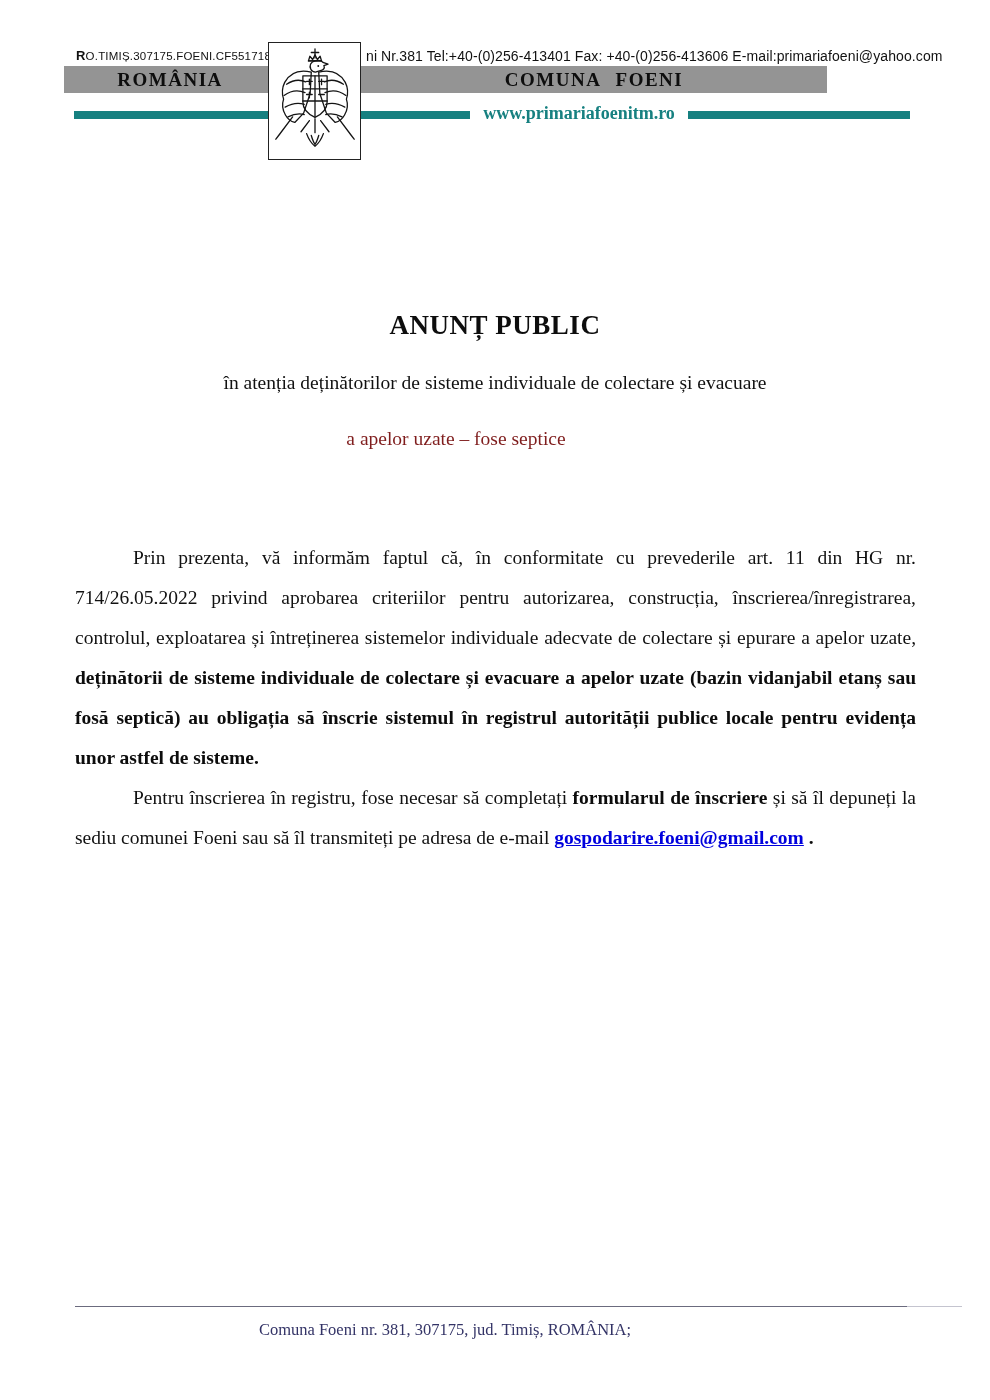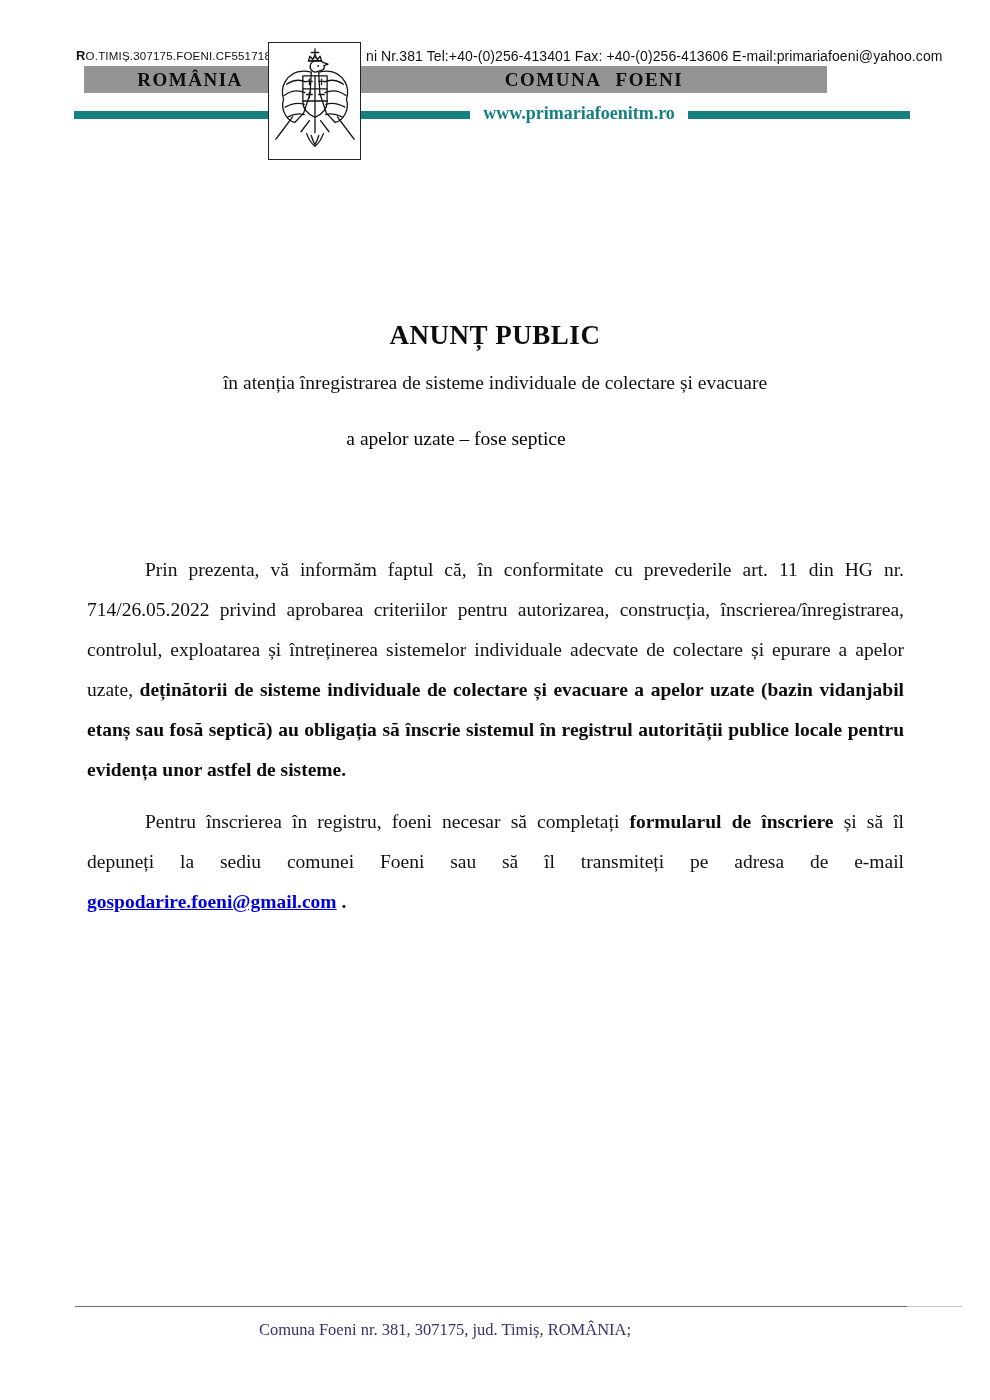--- a/index.html
+++ b/index.html
@@ -27,21 +27,21 @@
     position: absolute; left: 366px; top: 48px;
     font-family: "Liberation Sans", sans-serif;
     font-size: 14px; letter-spacing: 0.1px; color: #111;
     white-space: nowrap;
   }
   .bar {
     position: absolute; top: 66px; height: 27px;
     background: #949494;
     display: flex; align-items: center; justify-content: center;
   }
-  .bar-left  { left: 84px;  width: 212px; }
+  .bar-left  { left: 64px;  width: 212px; }
   .bar-right { left: 361px; width: 466px; }
   .bar-label {
     font-family: "Liberation Serif", serif;
     font-weight: bold; font-size: 19px; color: #0d0d0d;
     letter-spacing: 1.5px; white-space: nowrap;
   }
   .bar-right .bar-label { word-spacing: 9px; }
 
   .teal-rule { position: absolute; top: 111px; height: 8px; background: #168080; }
   .teal-rule-left  { left: 74px;  width: 396px; }
@@ -59,40 +59,40 @@
     width: 93px; height: 118px;
     background: #ffffff;
     border: 1.5px solid #222;
     z-index: 3;
     display: flex; align-items: center; justify-content: center;
   }
   .coat-box svg { display: block; }
 
   
   .title {
-    position: absolute; left: 0; top: 320px; width: 990px;
+    position: absolute; left: 0; top: 310px; width: 990px;
     text-align: center;
     font-weight: bold; font-size: 27px; letter-spacing: 0.5px; color: #0d0d0d;
   }
   .subtitle1 {
     position: absolute; left: 0; top: 372px; width: 990px;
     text-align: center; font-size: 19.5px; color: #111;
   }
   .subtitle2 {
     position: absolute; left: 0; top: 428px; width: 912px;
-    text-align: center; font-size: 19.5px; color: #000000;
+    text-align: center; font-size: 19.5px; color: #7f1d1d;
   }
 
   
   .body-text {
     position: absolute; left: 75px; top: 538px; width: 841px;
     font-size: 19.5px; line-height: 40px;
     text-align: justify; color: #111;
   }
-  .body-text p { text-indent: 58px; margin: 12px; }
+  .body-text p { text-indent: 58px; margin: 0; }
   .body-text p.gap-above { margin-top: 40px; }
   .body-text b { color: #0c0c0c; }
   a.email-link {
     color: #0000dd; font-weight: bold; text-decoration: underline; cursor: pointer;
   }
 
   
   .footer-rule {
     position: absolute; left: 75px; top: 1306px; width: 832px; height: 0;
     border-top: 1.5px solid #6b6b7e;
@@ -154,27 +154,27 @@
 
           <path d="M22 76L7 96M70 76l15 20M7 96l-3 4M85 96l3 4"></path>
 
           <path d="M37 94c2.5 7 5 10.5 9 13.5 4-3 6.5-6.5 9-13.5M42 96c1.5 5 2.5 7.5 4 9.5 1.5-2 2.5-4.5 4-9.5"></path>
         </g>
       </svg>
     </span>
   </div>
 
   <div class="title">ANUNȚ PUBLIC</div>
-  <div class="subtitle1">în atenția înregistrarea de sisteme individuale de colectare și evacuare</div>
+  <div class="subtitle1">în atenția deținătorilor de sisteme individuale de colectare și evacuare</div>
   <div class="subtitle2">a apelor uzate – fose septice</div>
 
   <div class="body-text">
     <p><span>Prin prezenta, vă informăm faptul că, în conformitate cu prevederile art. 11 din HG nr. 714/26.05.2022 privind aprobarea criteriilor pentru autorizarea, construcția, înscrierea/înregistrarea, controlul, exploatarea și întreținerea sistemelor individuale adecvate de colectare și epurare a apelor uzate, </span><b>deținătorii de sisteme individuale de colectare și evacuare a apelor uzate (bazin vidanjabil etanș sau fosă septică) au obligația să înscrie sistemul în registrul autorității publice locale pentru evidența unor astfel de sisteme.</b></p>
 
-    <p><span>Pentru înscrierea în registru, foeni necesar să completați </span><b>formularul de înscriere</b><span> și să îl depuneți la sediu comunei Foeni sau să îl transmiteți pe adresa de e-mail </span><a class="email-link">gospodarire.foeni@gmail.com</a><b> .</b></p>
+    <p><span>Pentru înscrierea în registru, fose necesar să completați </span><b>formularul de înscriere</b><span> și să îl depuneți la sediu comunei Foeni sau să îl transmiteți pe adresa de e-mail </span><a class="email-link">gospodarire.foeni@gmail.com</a><b> .</b></p>
 
   </div>
 
   <div class="footer-rule"></div>
   <div class="footer-rule-faint"></div>
   <div class="footer-text">
     <div>Comuna Foeni nr. 381, 307175, jud. Timiș, ROMÂNIA;</div>
   </div>
 
 </div>

